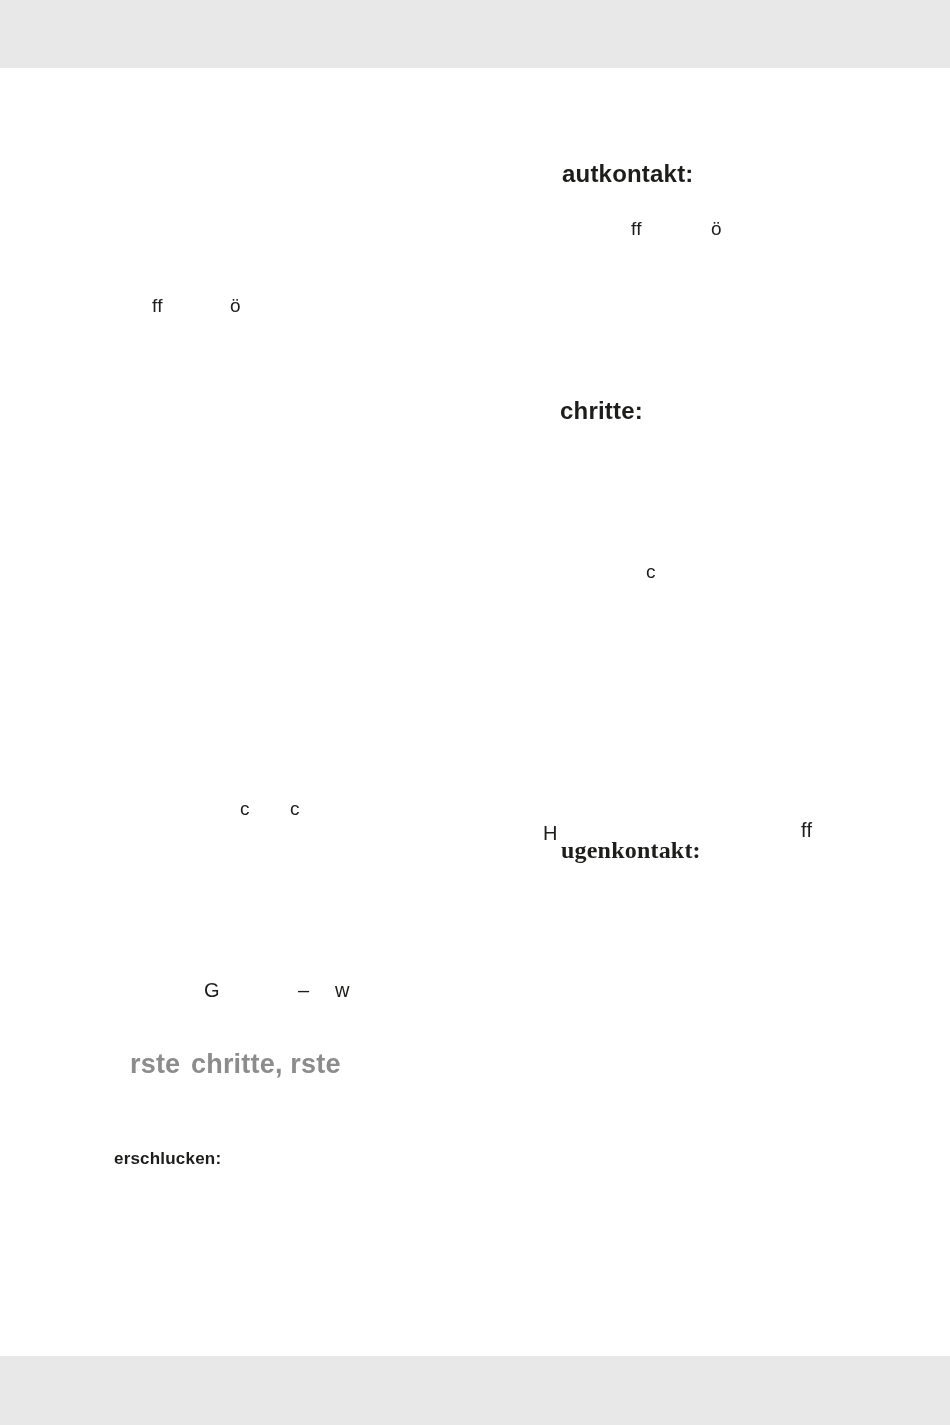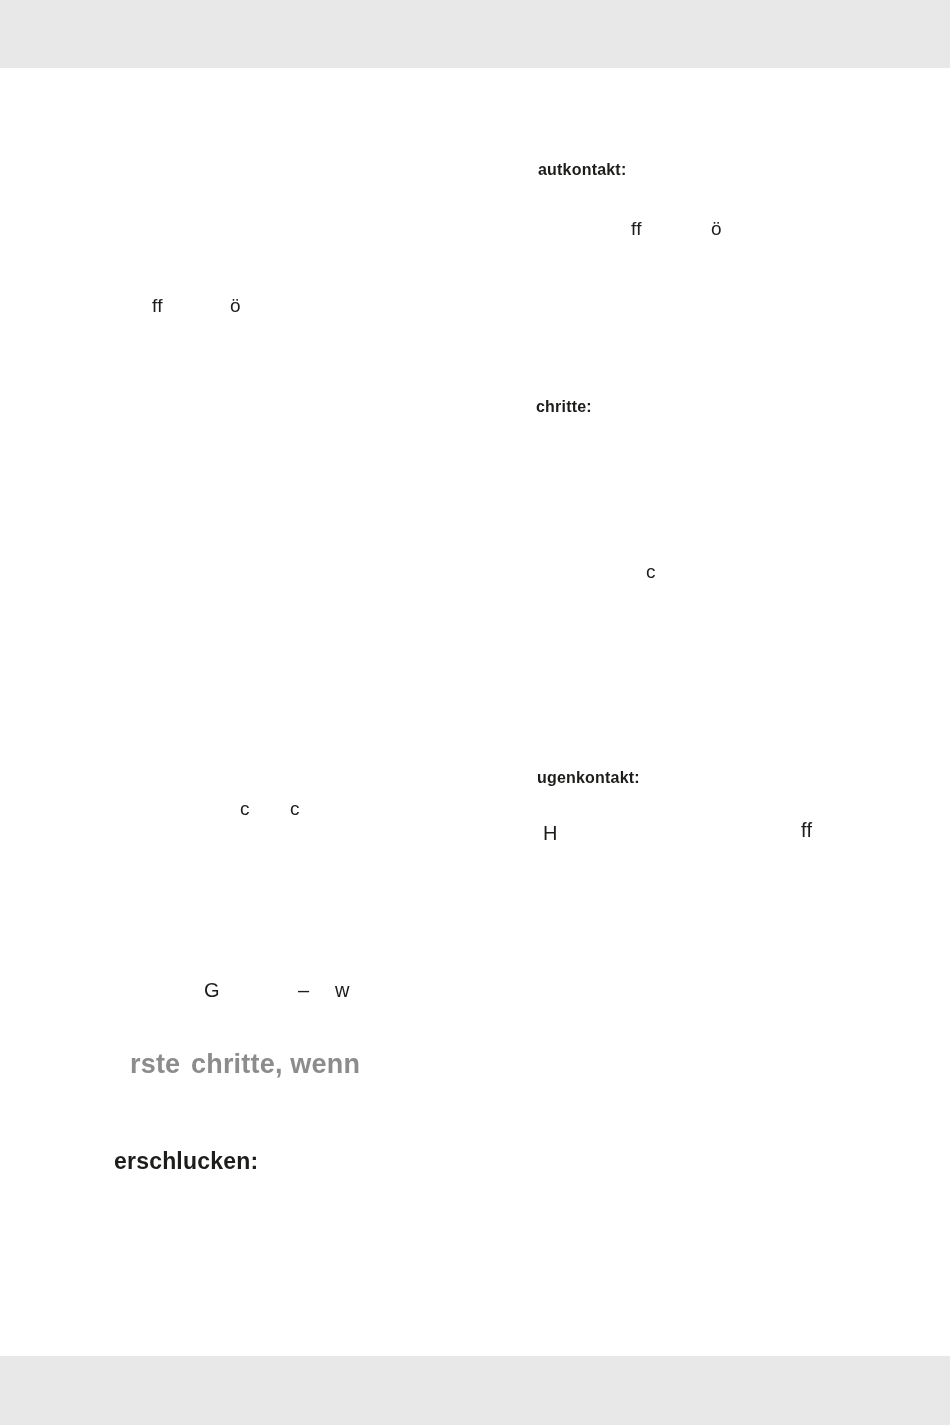--- a/index.html
+++ b/index.html
@@ -27,52 +27,52 @@
     position: absolute;
     line-height: 1;
     white-space: pre;
     color: #1d1d1b;
     letter-spacing: 0.2px;
   }
   .bold { font-weight: bold; }
   .gray { color: #8c8c8c; }
   .sz19 { font-size: 19px; }
   .sz20 { font-size: 20px; }
-  .sz24 { font-size: 16px; }
-  .sz25 { font-size: 23px; }
+  .sz24 { font-size: 24px; margin-left: 24px; }
+  .sz25 { font-size: 17px; }
   .sz27 { font-size: 27px; }
 </style>
 </head>
 <body>
 
 <div class="page">
 
   <div class="bar top"></div>
 
   <span class="frag bold sz24" style="left:538px; top:162px;">autkontakt:</span>
   <span class="frag sz19" style="left:631px; top:219px;">ff</span>
   <span class="frag sz19" style="left:711px; top:219px;">ö</span>
 
   <span class="frag bold sz24" style="left:536px; top:399px;">chritte:</span>
   <span class="frag sz19" style="left:646px; top:562px;">c</span>
 
-  <span class="frag bold sz24" style="left:537px; top:770px;">ugenkontakt:</span>
+  <span class="frag bold sz24" style="left:537px; top:838px;font-family:Liberation Serif, serif;">ugenkontakt:</span>
   <span class="frag sz20" style="left:543px; top:823px;">H</span>
   <span class="frag sz20" style="left:801px; top:820px;">ff</span>
 
   <span class="frag sz19" style="left:152px; top:296px;">ff</span>
   <span class="frag sz19" style="left:230px; top:296px;">ö</span>
 
   <span class="frag sz19" style="left:240px; top:799px;">c</span>
   <span class="frag sz19" style="left:290px; top:799px;">c</span>
 
   <span class="frag sz20" style="left:204px; top:980px;">G</span>
   <span class="frag sz20" style="left:298px; top:980px;">–</span>
   <span class="frag sz20" style="left:335px; top:980px;">w</span>
 
   <span class="frag bold gray sz27" style="left:130px; top:1051px;">rste</span>
-  <span class="frag bold gray sz27" style="left:191px; top:1051px;">chritte, wenn</span>
+  <span class="frag bold gray sz27" style="left:191px; top:1051px;">chritte, rste</span>
 
   <span class="frag bold sz25" style="left:114px; top:1150px;">erschlucken:</span>
 
   <div class="bar bottom"></div>
 
 </div>
 
 </body></html>

